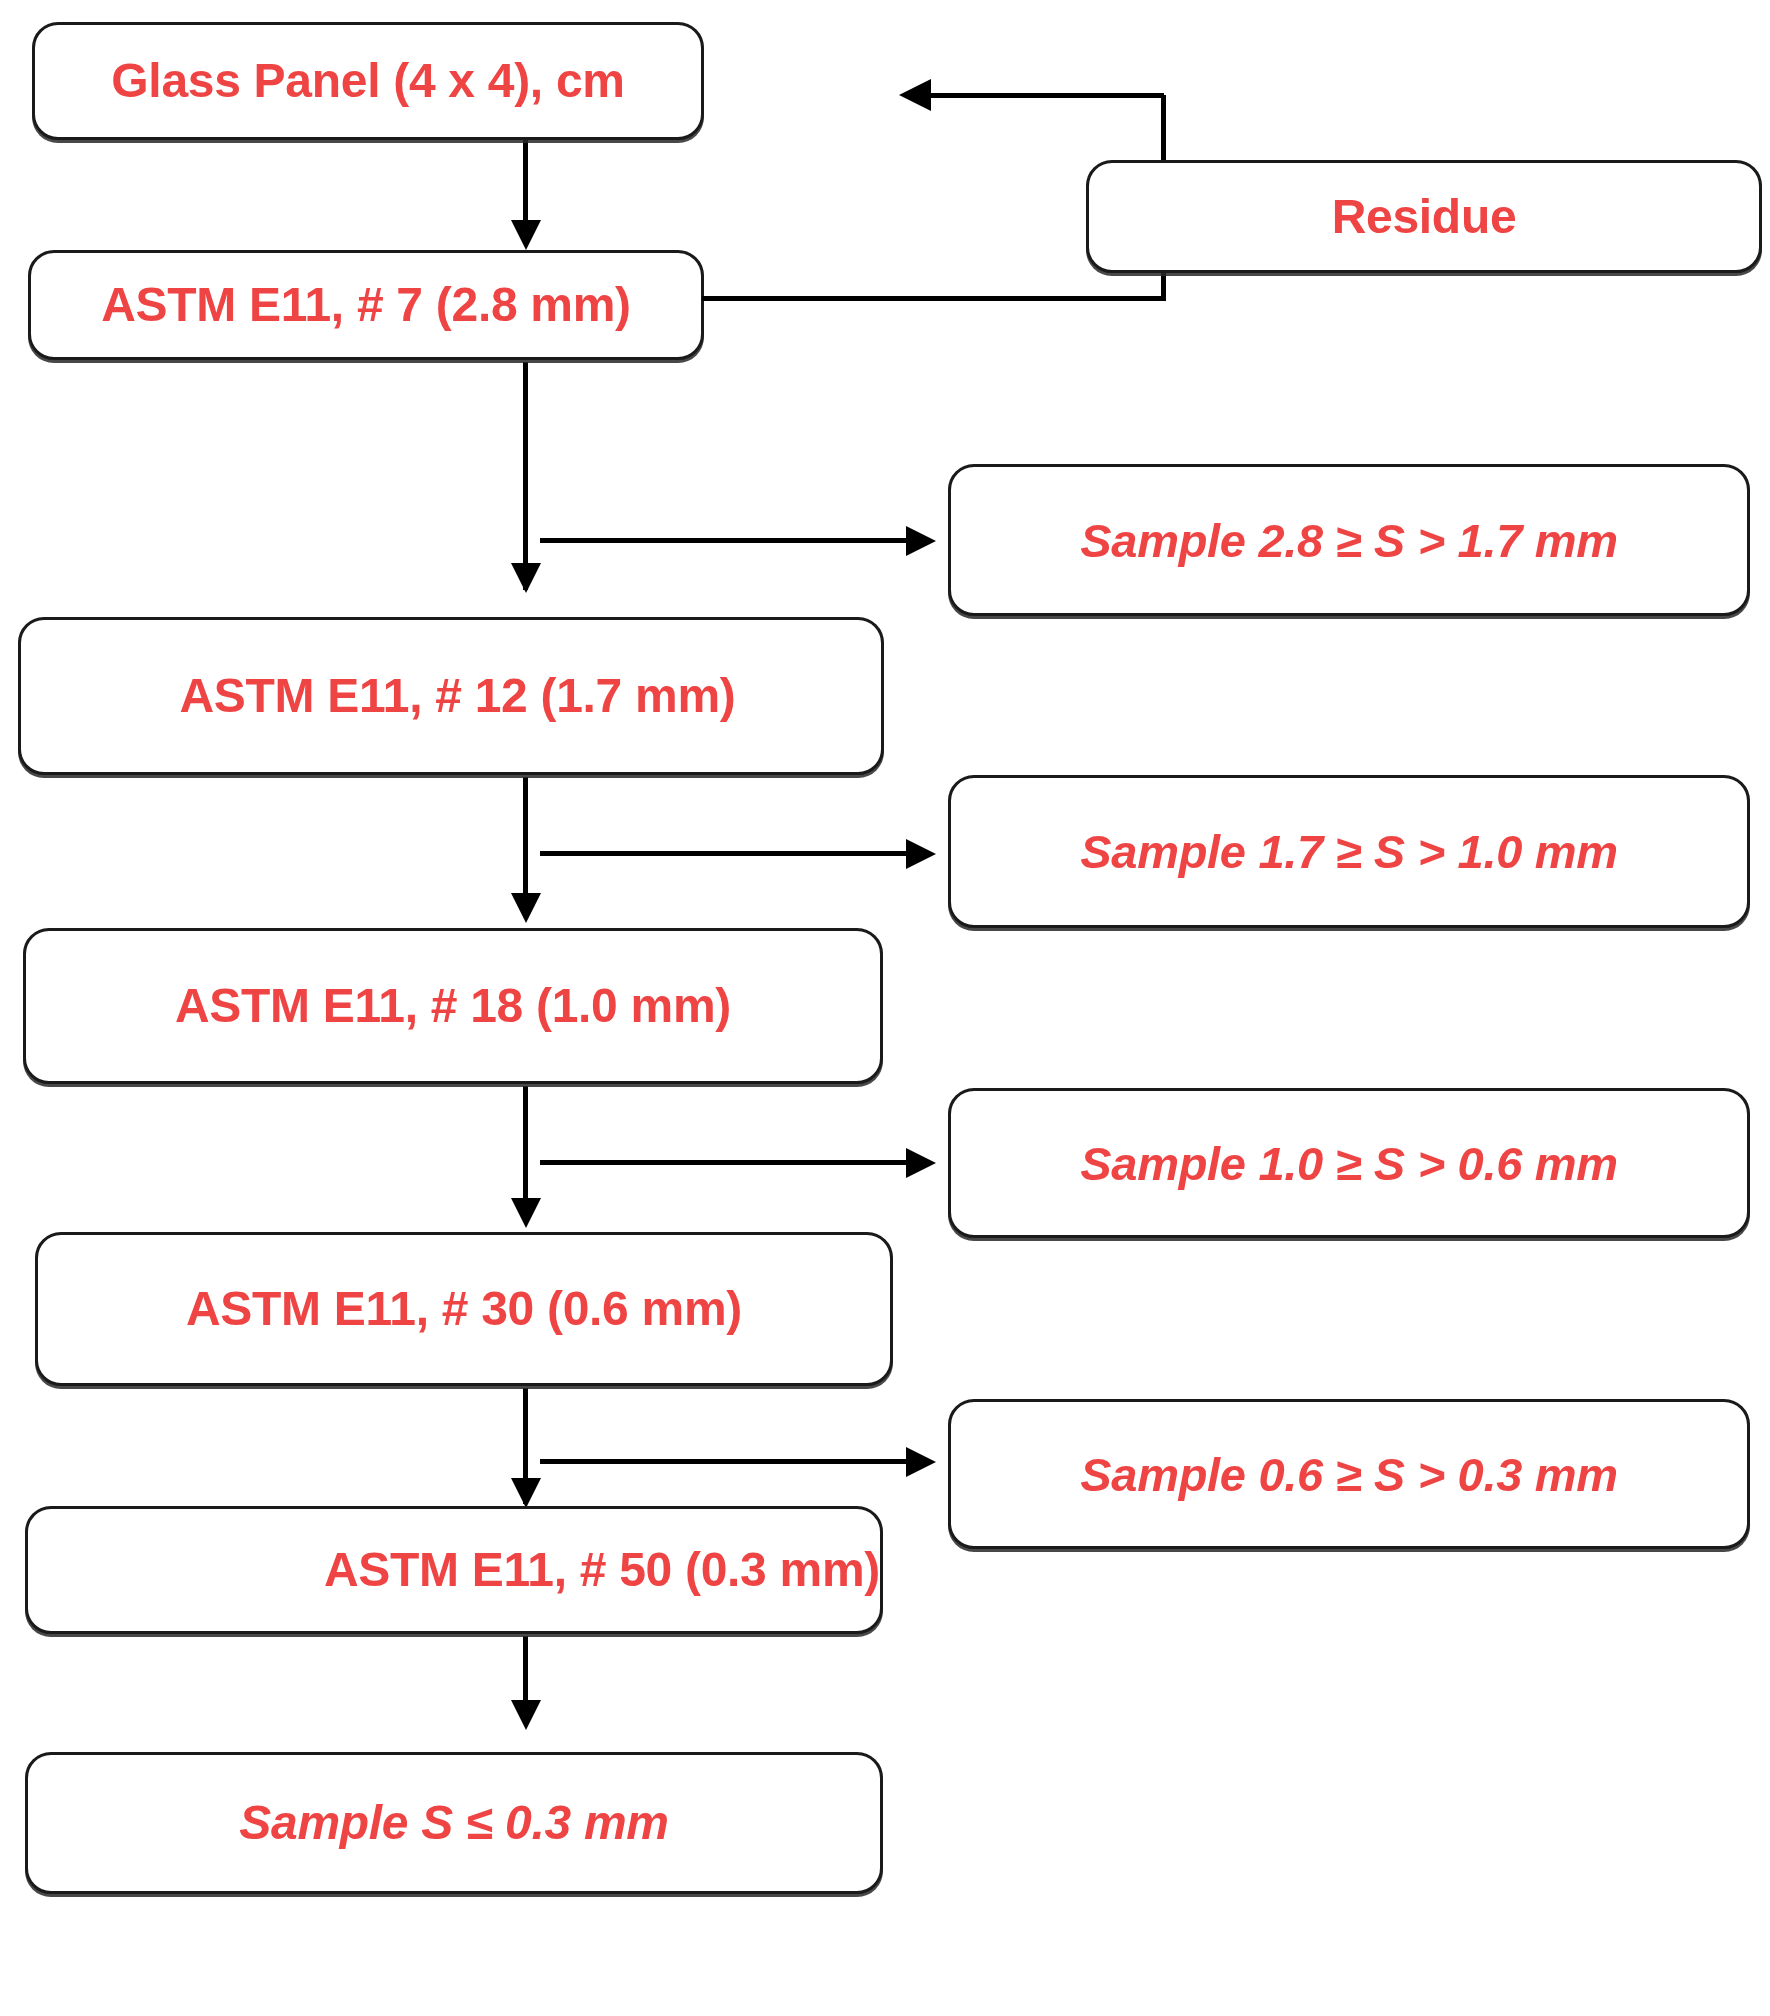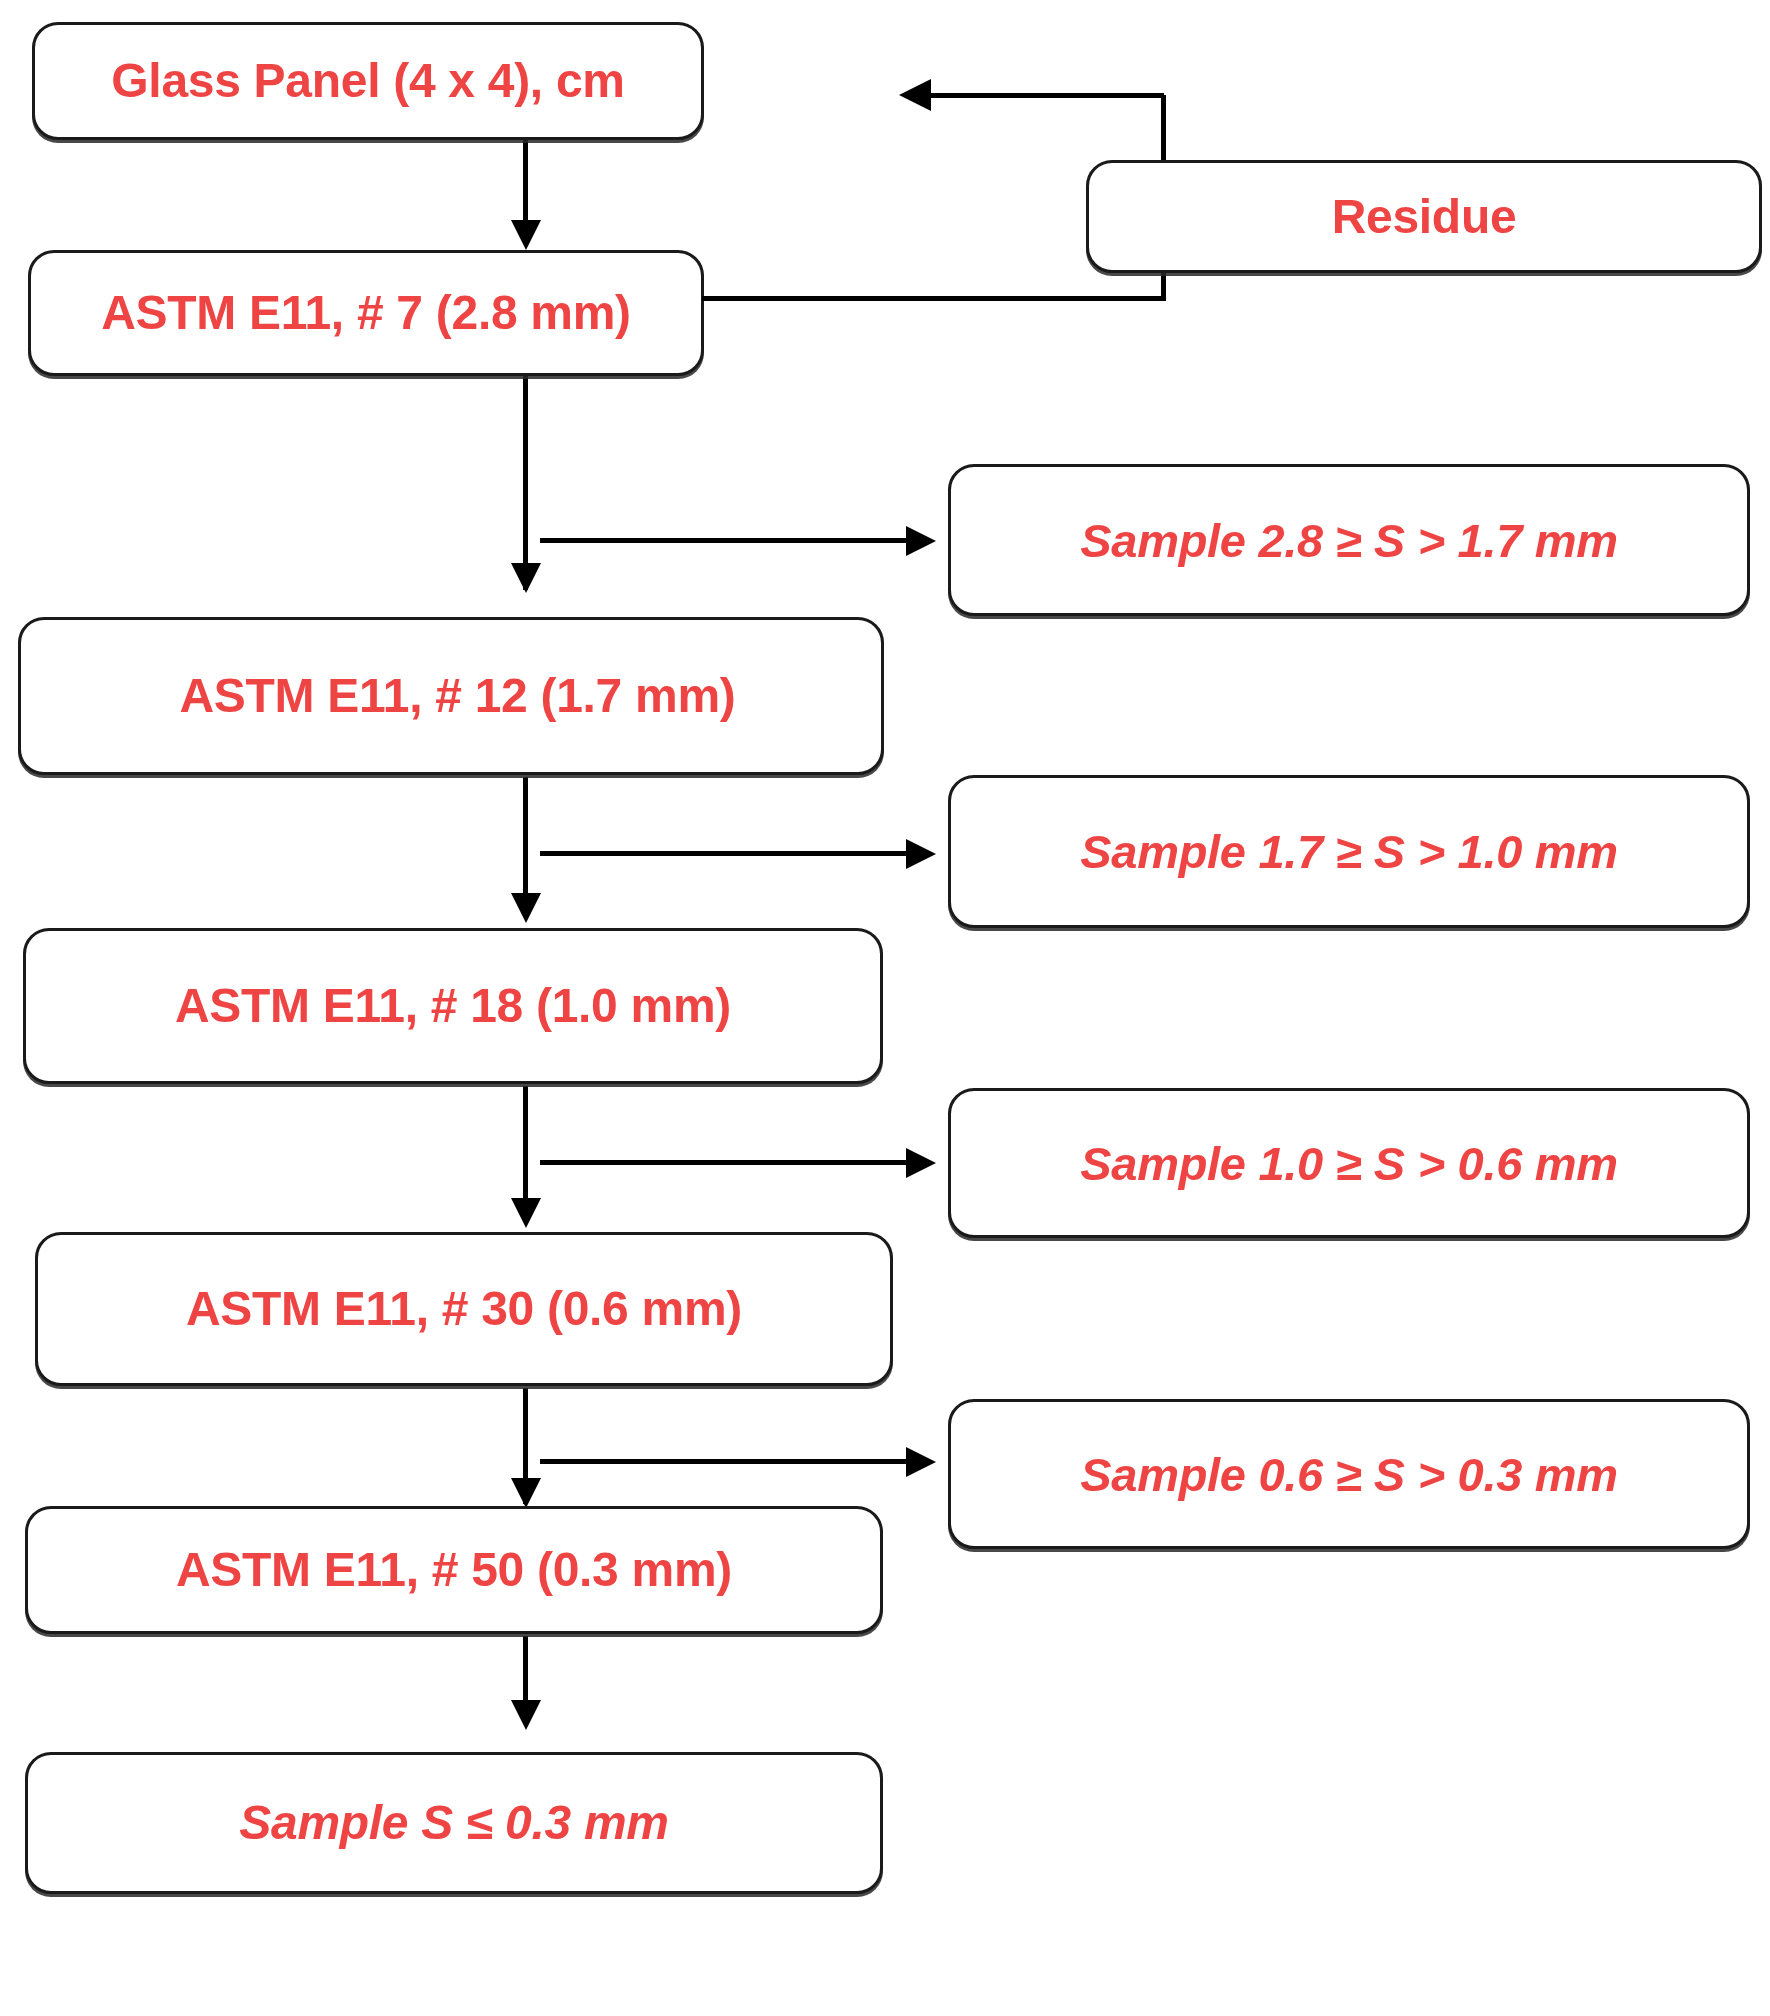--- a/index.html
+++ b/index.html
@@ -85,21 +85,21 @@
 
 <div id="canvas">
 
   <div class="node" style="left:32px; top:22px; width:672px; height:118px;">
     <span class="node-label f-48">Glass Panel (4 x 4), cm</span>
   </div>
 
   <div class="vline" style="left:523px; top:140px; height:85px;"></div>
   <div class="arrow-down" style="left:511px; top:220px;"></div>
 
-  <div class="node" style="left:28px; top:250px; width:676px; height:126px;align-items:center;">
+  <div class="node" style="left:28px; top:250px; width:676px; height:110px;align-items:center;">
     <span class="node-label f-48">ASTM E11, # 7 (2.8 mm)</span>
   </div>
 
   <div class="hline feedback-seg" style="left:702px; top:296px; width:464px;"></div>
   <div class="vline feedback-seg" style="left:1161px; top:95px; height:204px;"></div>
   <div class="hline feedback-seg" style="left:930px; top:93px; width:234px;"></div>
   <div class="arrow-left feedback-seg" style="left:899px; top:79px;"></div>
 
   <div class="node" style="left:1086px; top:160px; width:676px; height:113px; z-index:5;">
     <span class="node-label f-48">Residue</span>
@@ -146,21 +146,21 @@
 
   <div class="vline" style="left:523px; top:1388px; height:116px;"></div>
   <div class="arrow-down" style="left:511px; top:1478px;"></div>
   <div class="hline" style="left:540px; top:1459px; width:390px;"></div>
   <div class="arrow-right" style="left:906px; top:1447px;"></div>
 
   <div class="node" style="left:948px; top:1399px; width:802px; height:150px;">
     <span class="node-label f-47">Sample 0.6 ≥ S &gt; 0.3 mm</span>
   </div>
 
-  <div class="node" style="left:25px; top:1506px; width:858px; height:128px;">
+  <div class="node" style="left:25px; top:1506px; width:858px; height:128px;justify-content:flex-end;">
     <span class="node-label f-48">ASTM E11, # 50 (0.3 mm)</span>
   </div>
 
   <div class="vline" style="left:523px; top:1636px; height:85px;"></div>
   <div class="arrow-down" style="left:511px; top:1700px;"></div>
 
   <div class="node" style="left:25px; top:1752px; width:858px; height:142px;font-style:italic;">
     <span class="node-label f-48">Sample S ≤ 0.3 mm</span>
   </div>
 

